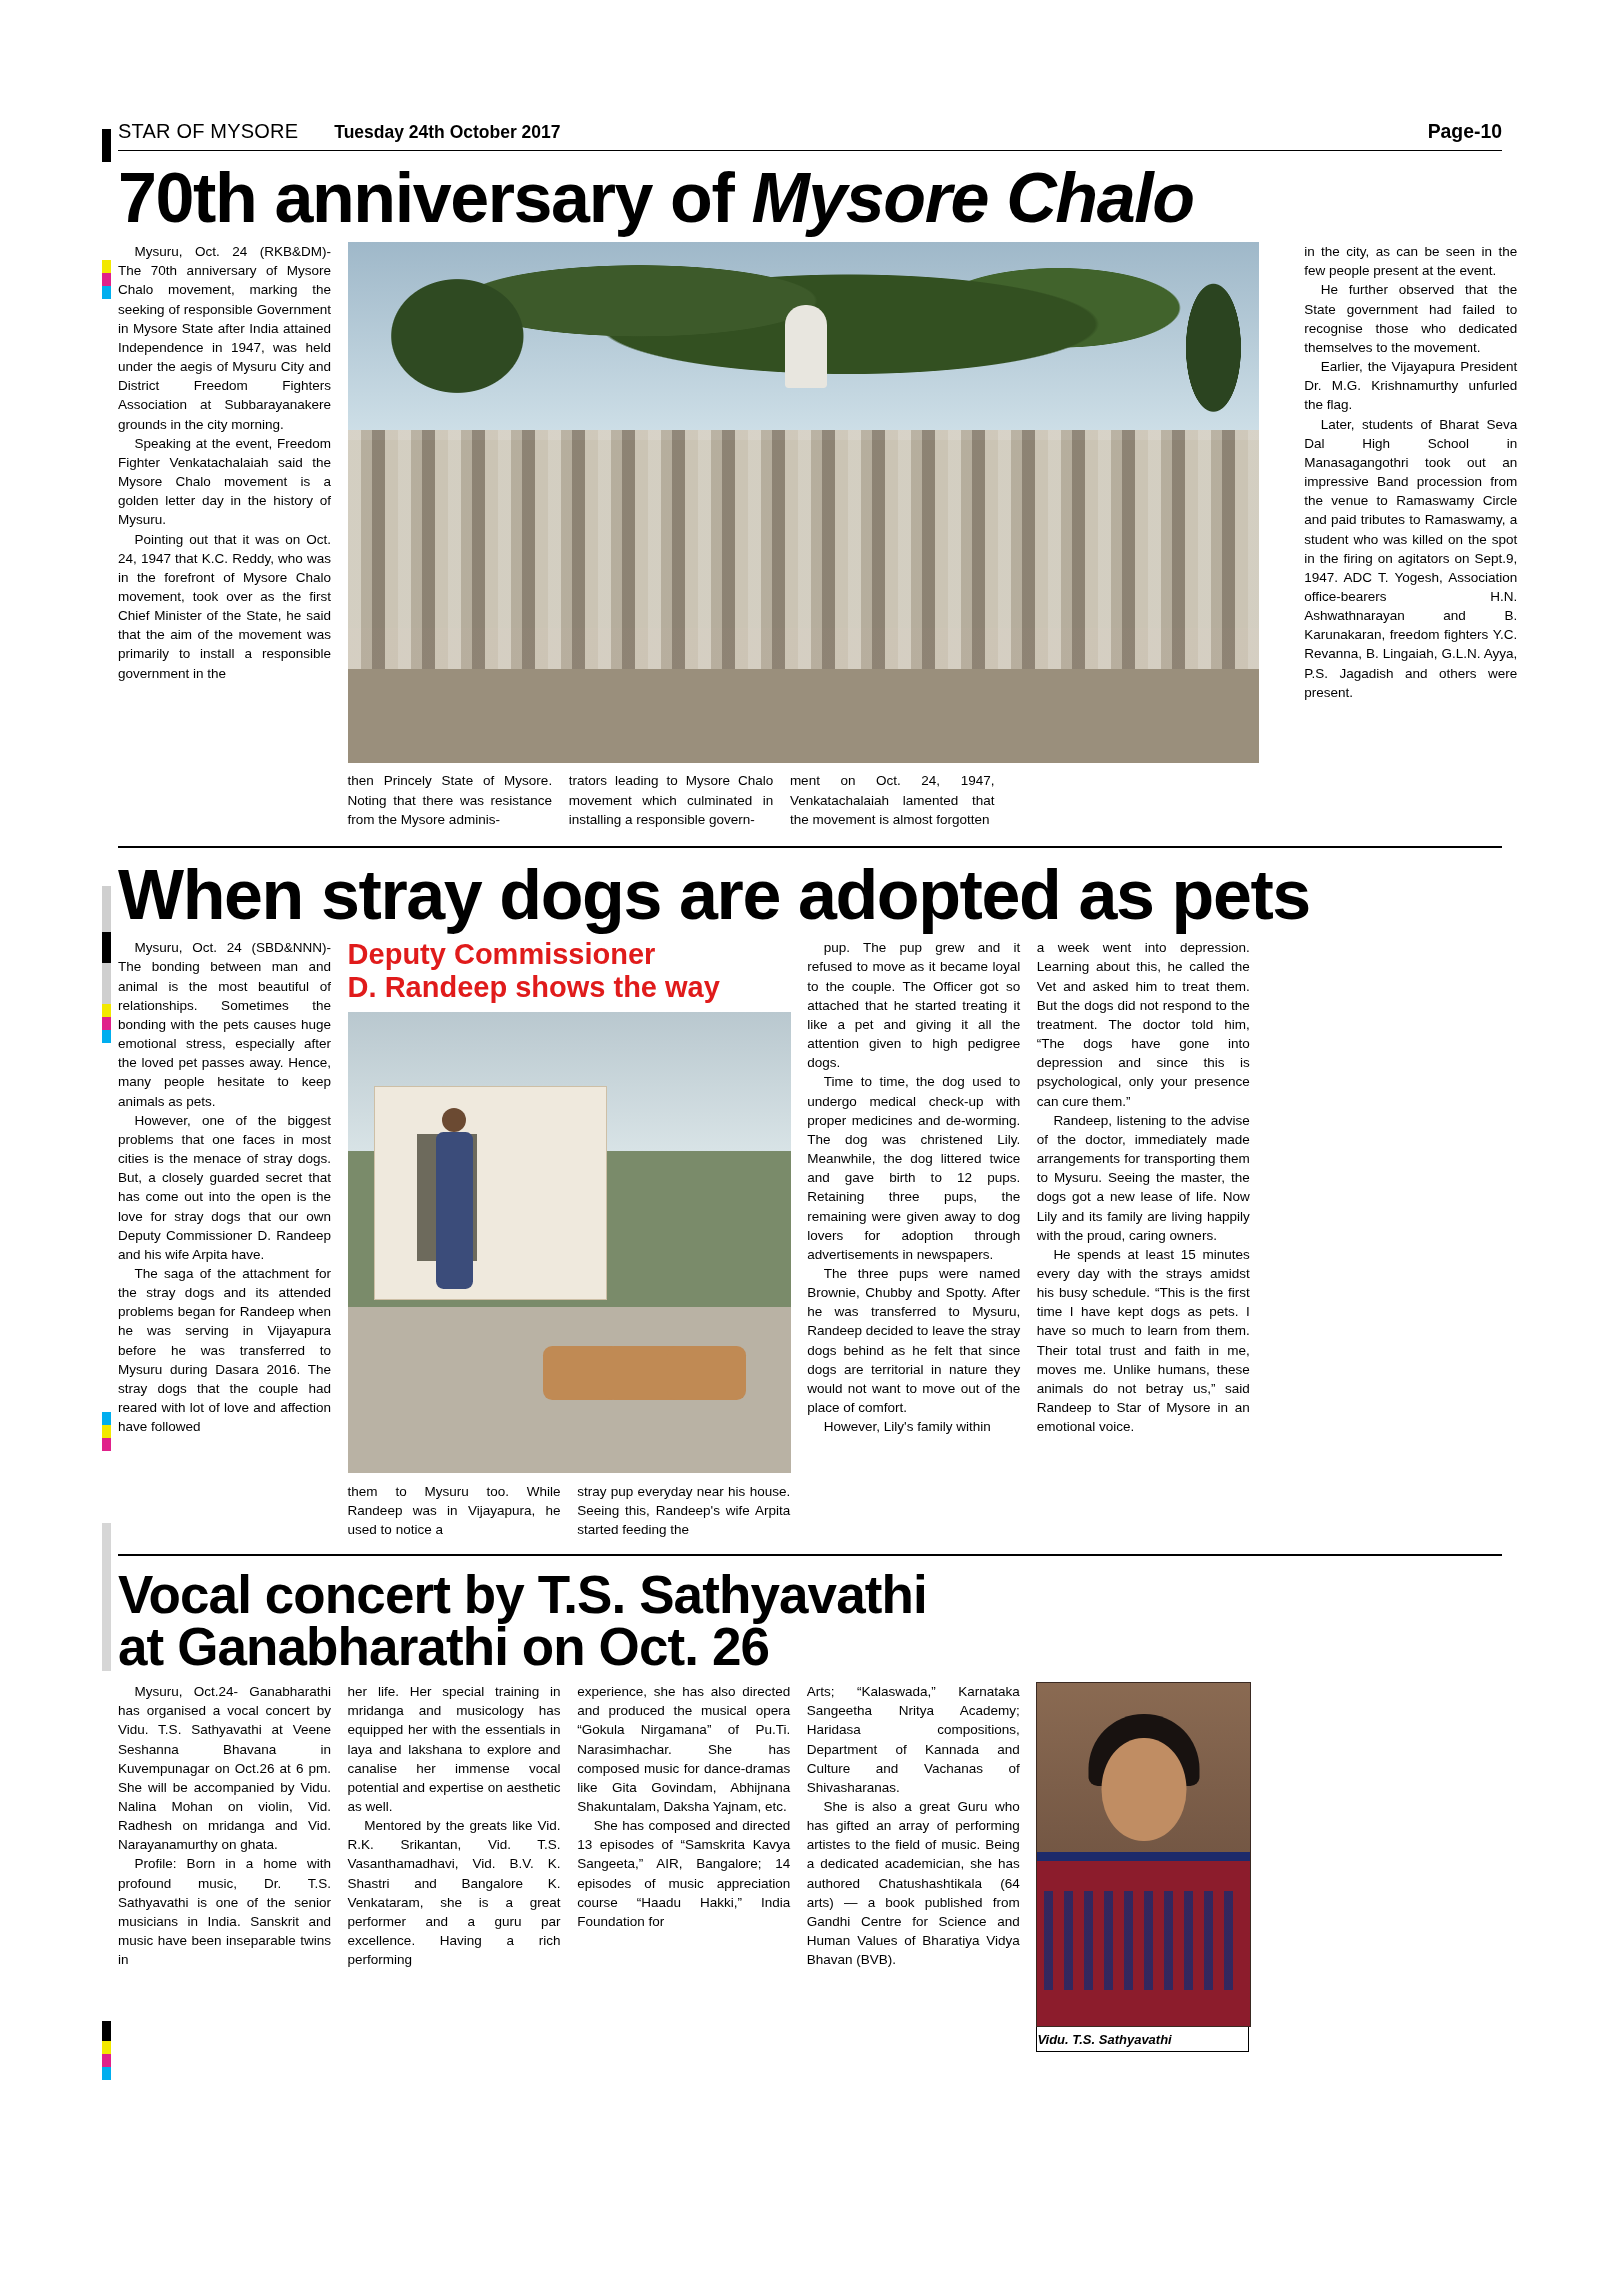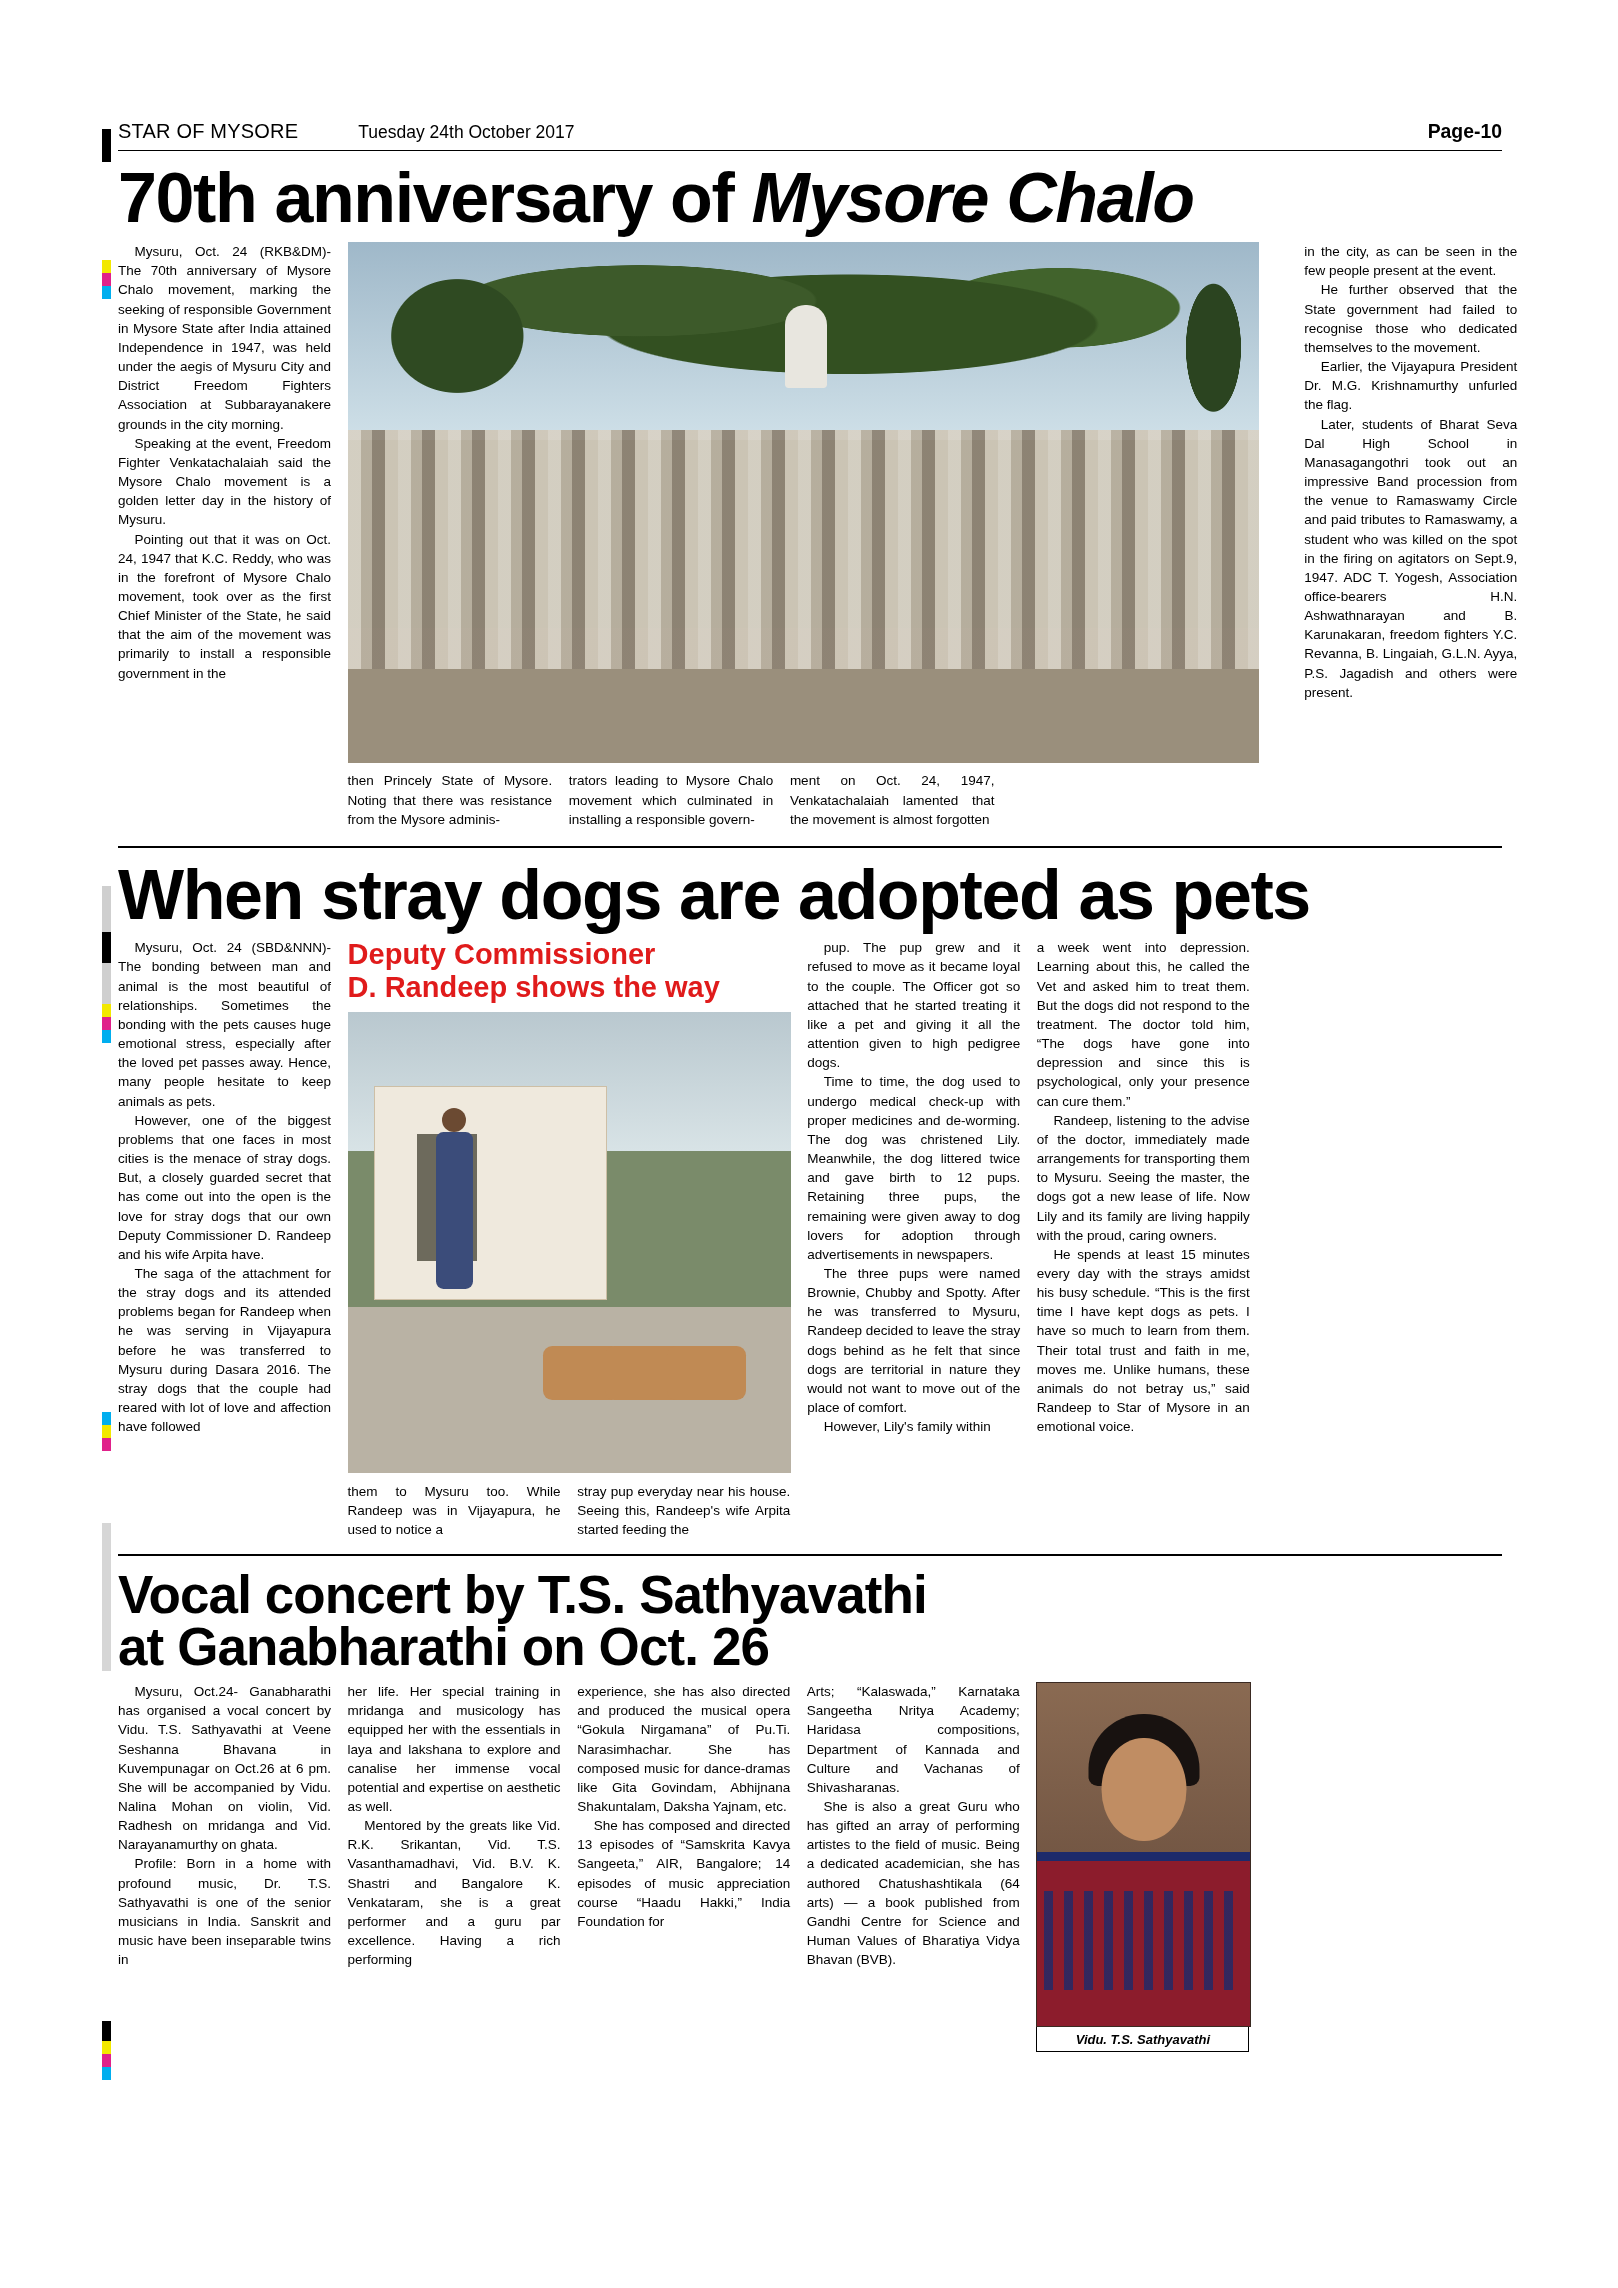--- a/index.html
+++ b/index.html
@@ -3,21 +3,21 @@
 <meta charset="utf-8">
 <style>
   html,body{margin:0;padding:0;background:#ffffff;}
   body{width:1619px;height:2289px;font-family:"Liberation Sans",sans-serif;color:#000;}
   .page{position:relative;width:1619px;height:2289px;padding:0;box-sizing:border-box;}
   .inner{position:absolute;left:118px;top:120px;width:1384px;}
 
   
   .masthead{display:flex;align-items:baseline;border-bottom:1.8px solid #000;padding-bottom:7.4px;}
   .mast-title{font-weight:normal;font-size:20px;letter-spacing:0.2px;}
-  .mast-date{font-weight:normal;font-size:17.5px;margin-left:60px;}
+  .mast-date{font-weight:bold;font-size:17.5px;margin-left:36px;}
   .mast-page{margin-left:auto;font-weight:bold;font-size:19.4px;}
 
   
   h1.headline{font-size:70px;line-height:0.98;font-weight:bold;margin:13px 0 7.4px 0;letter-spacing:-1.4px;}
   h1.headline .ital{font-style:italic;font-weight:bold;}
   h1.headline.small{font-size:53px;letter-spacing:-0.9px;}
 
   .rule-thick{border-top:2.8px solid #000;margin:9.2px 0 0 0;}
 
   
@@ -56,21 +56,21 @@
   
   .redhead{color:#e01b1b;font-weight:bold;font-size:29px;line-height:1.12;margin:0 0 9.2px 0;}
 
   
   .portrait{width:213px;height:343px;background:#6b4f3f;position:relative;overflow:hidden;border:0.9px solid #3a2a22;}
   .portrait .bg{position:absolute;inset:0;background:linear-gradient(#8a6a52,#5d4436);}
   .portrait .face{position:absolute;left:50%;top:16%;transform:translateX(-50%);width:85px;height:103px;border-radius:42px/52px;background:#c08d63;}
   .portrait .hair{position:absolute;left:50%;top:9%;transform:translateX(-50%);width:111px;height:72px;border-radius:55px 55px 9.2px 9.2px;background:#181210;}
   .portrait .sari{position:absolute;left:-6%;bottom:0;width:112%;height:48%;background:#8c1c2c;border-top:9.2px solid #1c2a6b;}
   .portrait .sari:after{content:"";position:absolute;left:8%;top:18%;width:84%;height:60%;background:repeating-linear-gradient(90deg,#1c2a6b 0 9.2px,#8c1c2c 9.2px 20px);opacity:.8;}
-  .portrait-cap{border:0.9px solid #000;border-top:none;width:213px;box-sizing:border-box;text-align:center;font-weight:bold;font-style:italic;font-size:13px;padding:4.6px 0;}
+  .portrait-cap{border:0.9px solid #000;border-top:none;width:213px;box-sizing:border-box;font-weight:bold;font-style:italic;font-size:13px;padding:4.6px 0;}
 
   
   .regmark{position:absolute;left:102px;width:9.2px;}
   .rm{height:16.6px;display:block;}
 </style>
 </head>
 <body>
 
 <div class="page">
 

